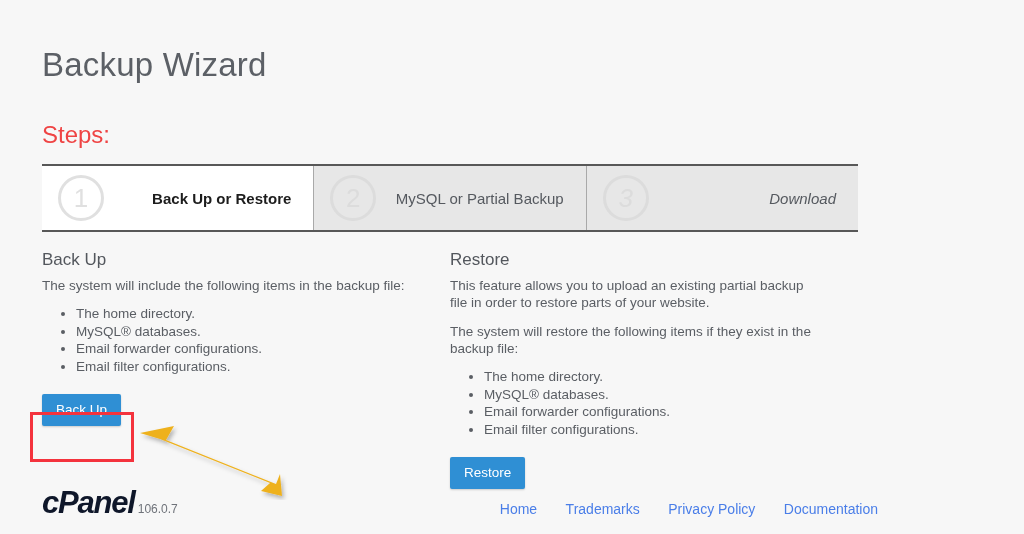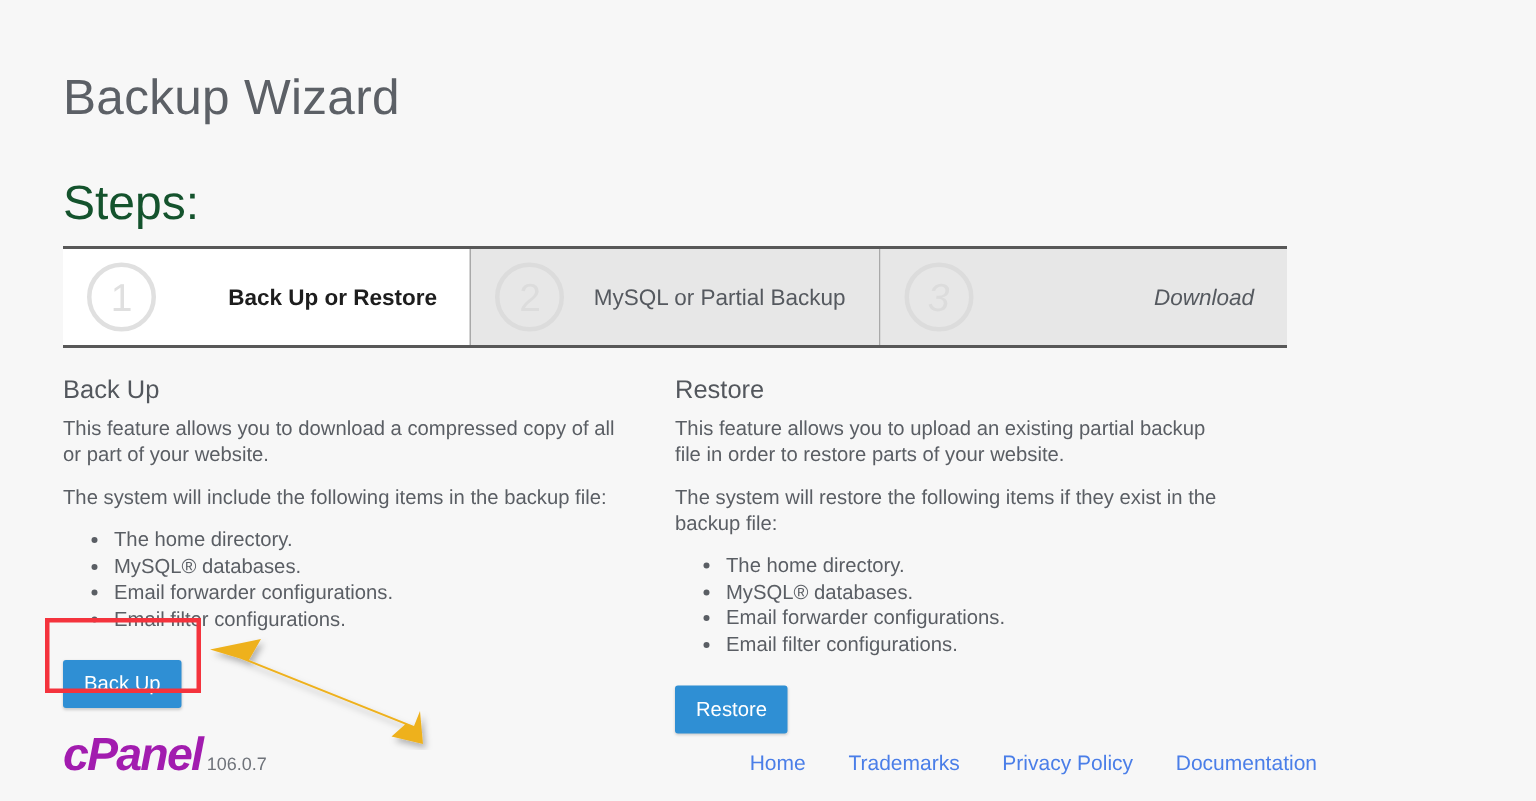--- a/index.html
+++ b/index.html
@@ -28,23 +28,23 @@
     font-size: 33px;
     font-weight: 300;
     color: #5c6066;
     letter-spacing: 0.2px;
     margin: 0;
     padding-top: 44px;
     line-height: 42px;
   }
 
   .steps-heading {
-    font-size: 32px;
+    font-size: 24px;
     font-weight: 400;
-    color: #14532d;
+    color: #ef4444;
     margin: 0;
     padding-top: 34px;
     line-height: 30px;
   }
 
   
   .steps-bar {
     margin-top: 14px;
     margin-right: 22px;
     display: flex;
@@ -178,21 +178,21 @@
     justify-content: space-between;
   }
   .brand {
     display: flex;
     align-items: baseline;
   }
   .brand-logo {
     font-size: 31px;
     font-weight: bold;
     font-style: italic;
-    color: #a21caf;
+    color: #0f172a;
     letter-spacing: -1.2px;
     line-height: 31px;
   }
   .brand-version {
     font-size: 12px;
     color: #6f737a;
     margin-left: 3px;
   }
   .footer-links a {
     color: #4a7ee8;
@@ -223,21 +223,20 @@
     <div class="step">
       <span class="step-num">3</span>
       <span class="step-label">Download</span>
     </div>
   </div>
 
   <div class="columns">
 
     <div class="col">
       <h3 class="col-title">Back Up</h3>
-      <p>This feature allows you to download a compressed copy of all or part of your website.</p>
       <p>The system will include the following items in the backup file:</p>
       <ul>
         <li>The home directory.</li>
         <li>MySQL® databases.</li>
         <li>Email forwarder configurations.</li>
         <li>Email filter configurations.</li>
       </ul>
       <button class="btn">Back Up</button>
     </div>
 

